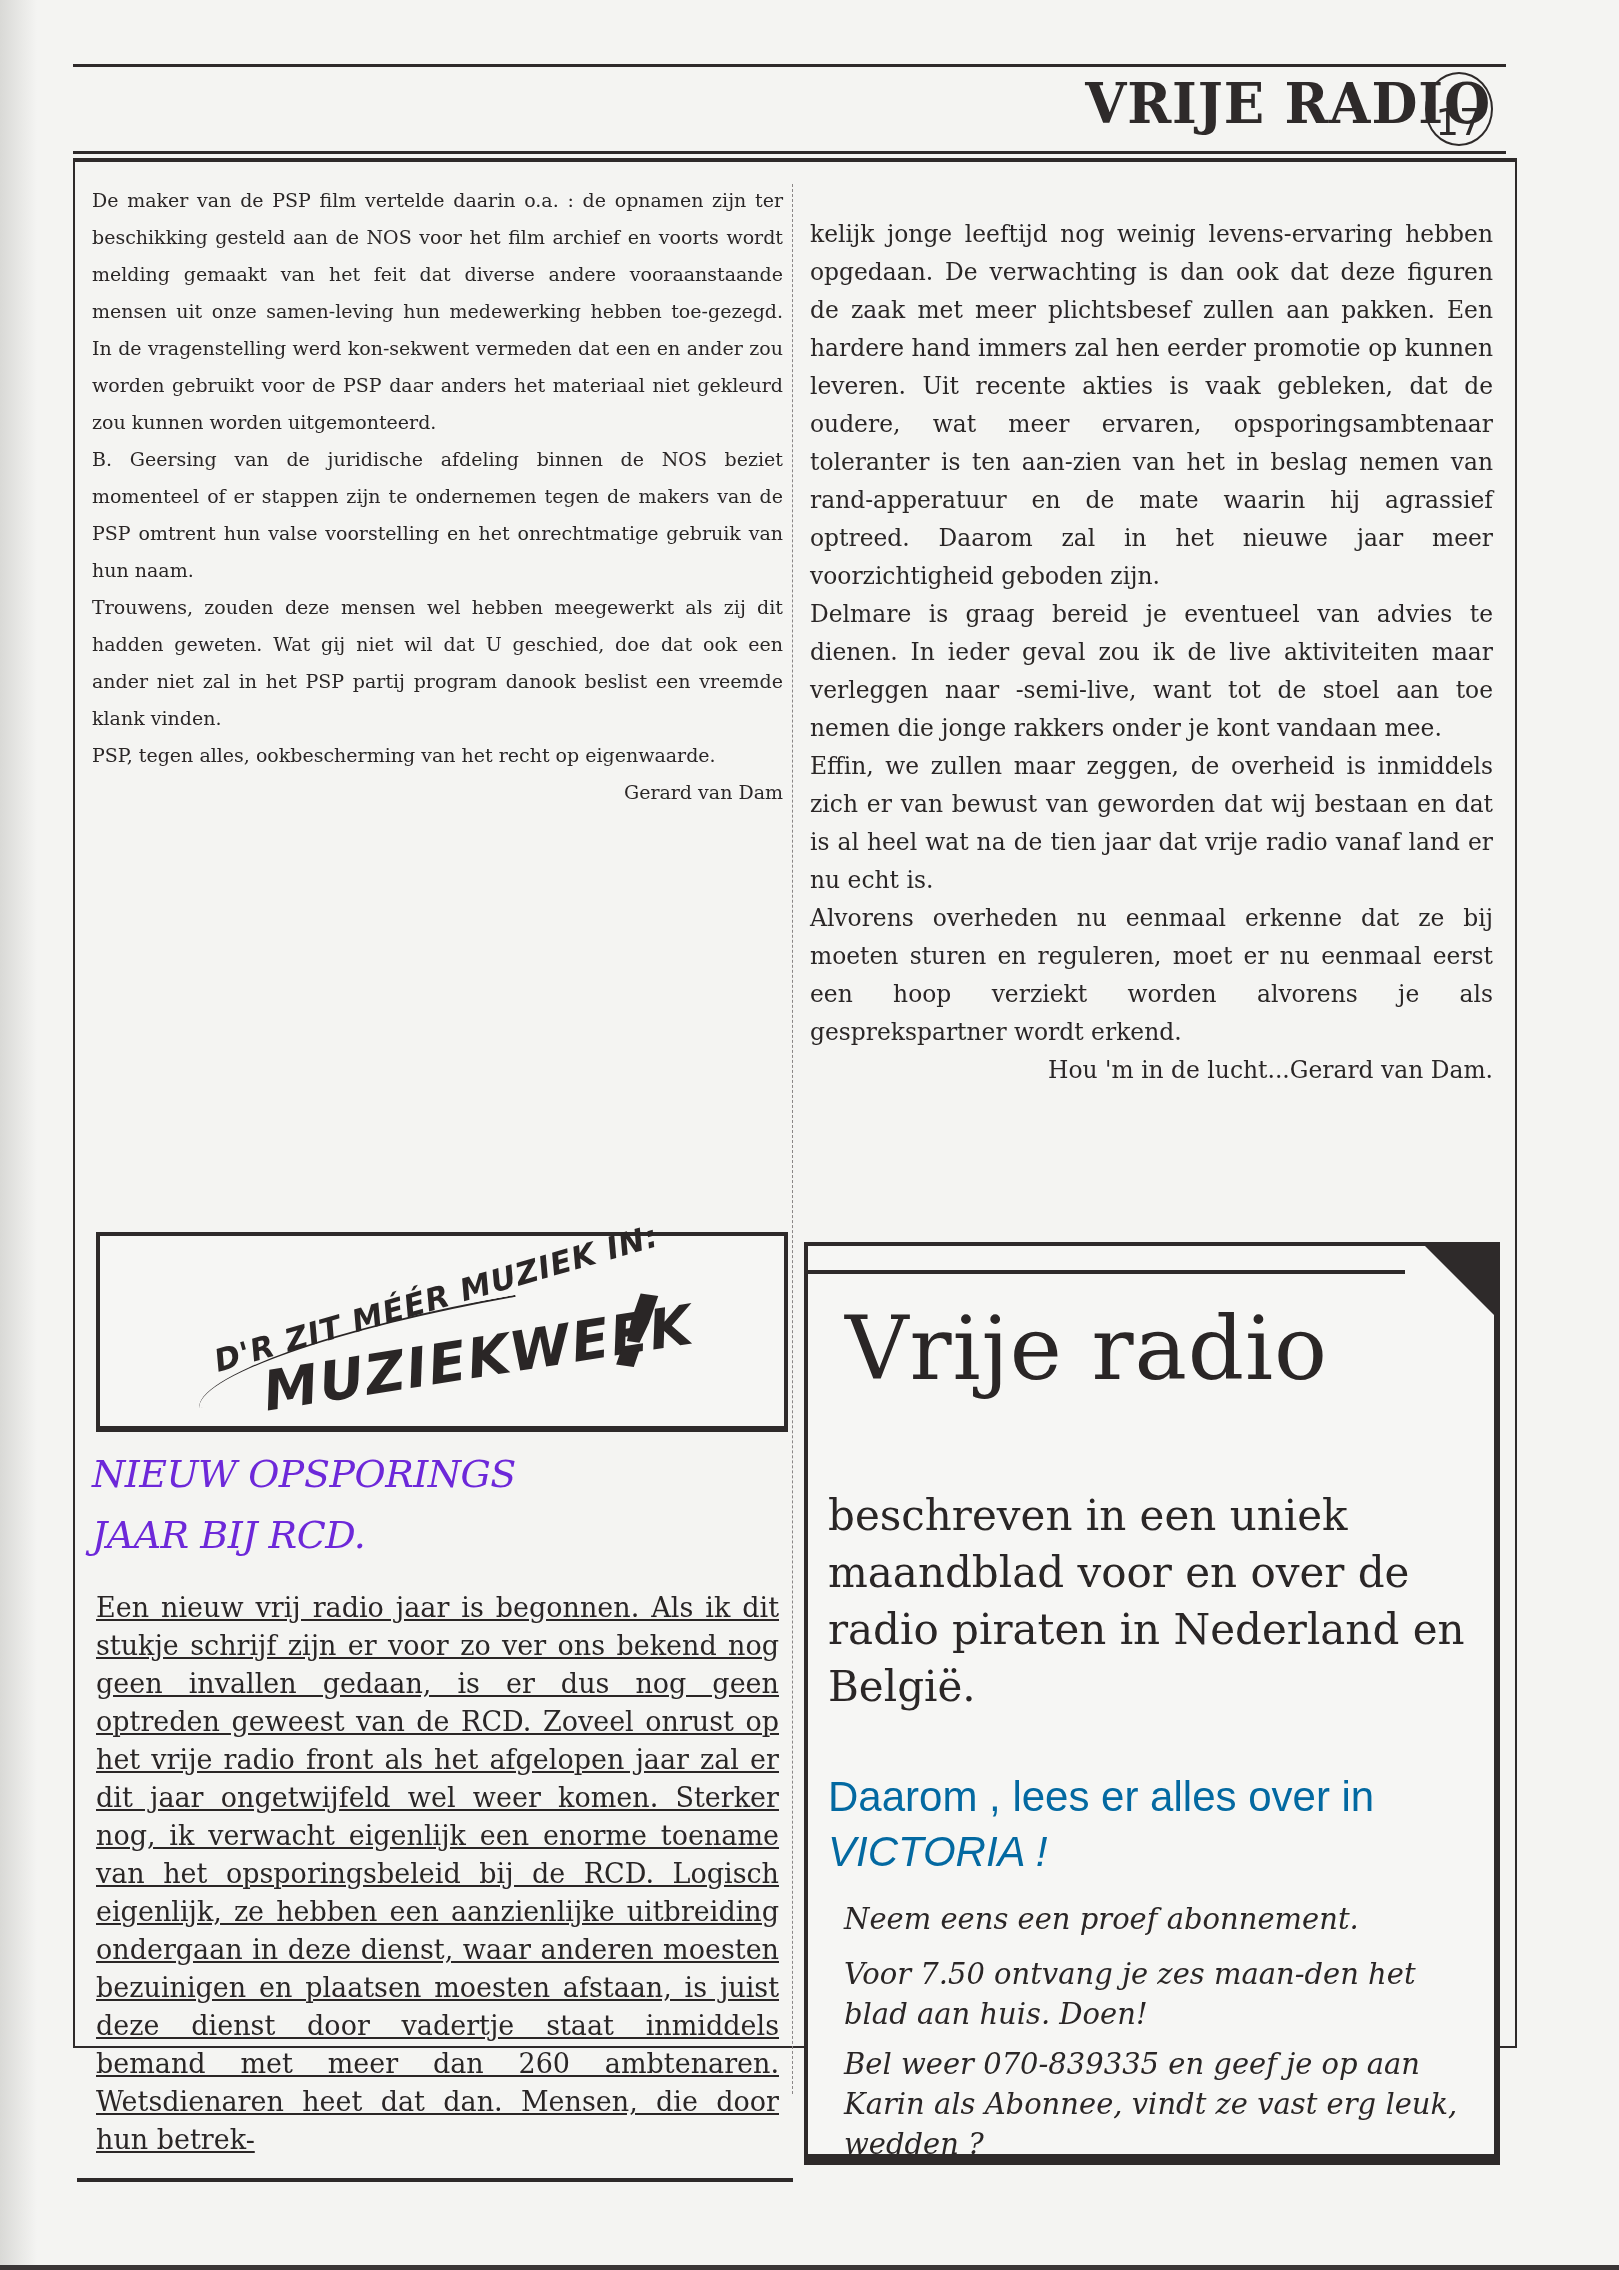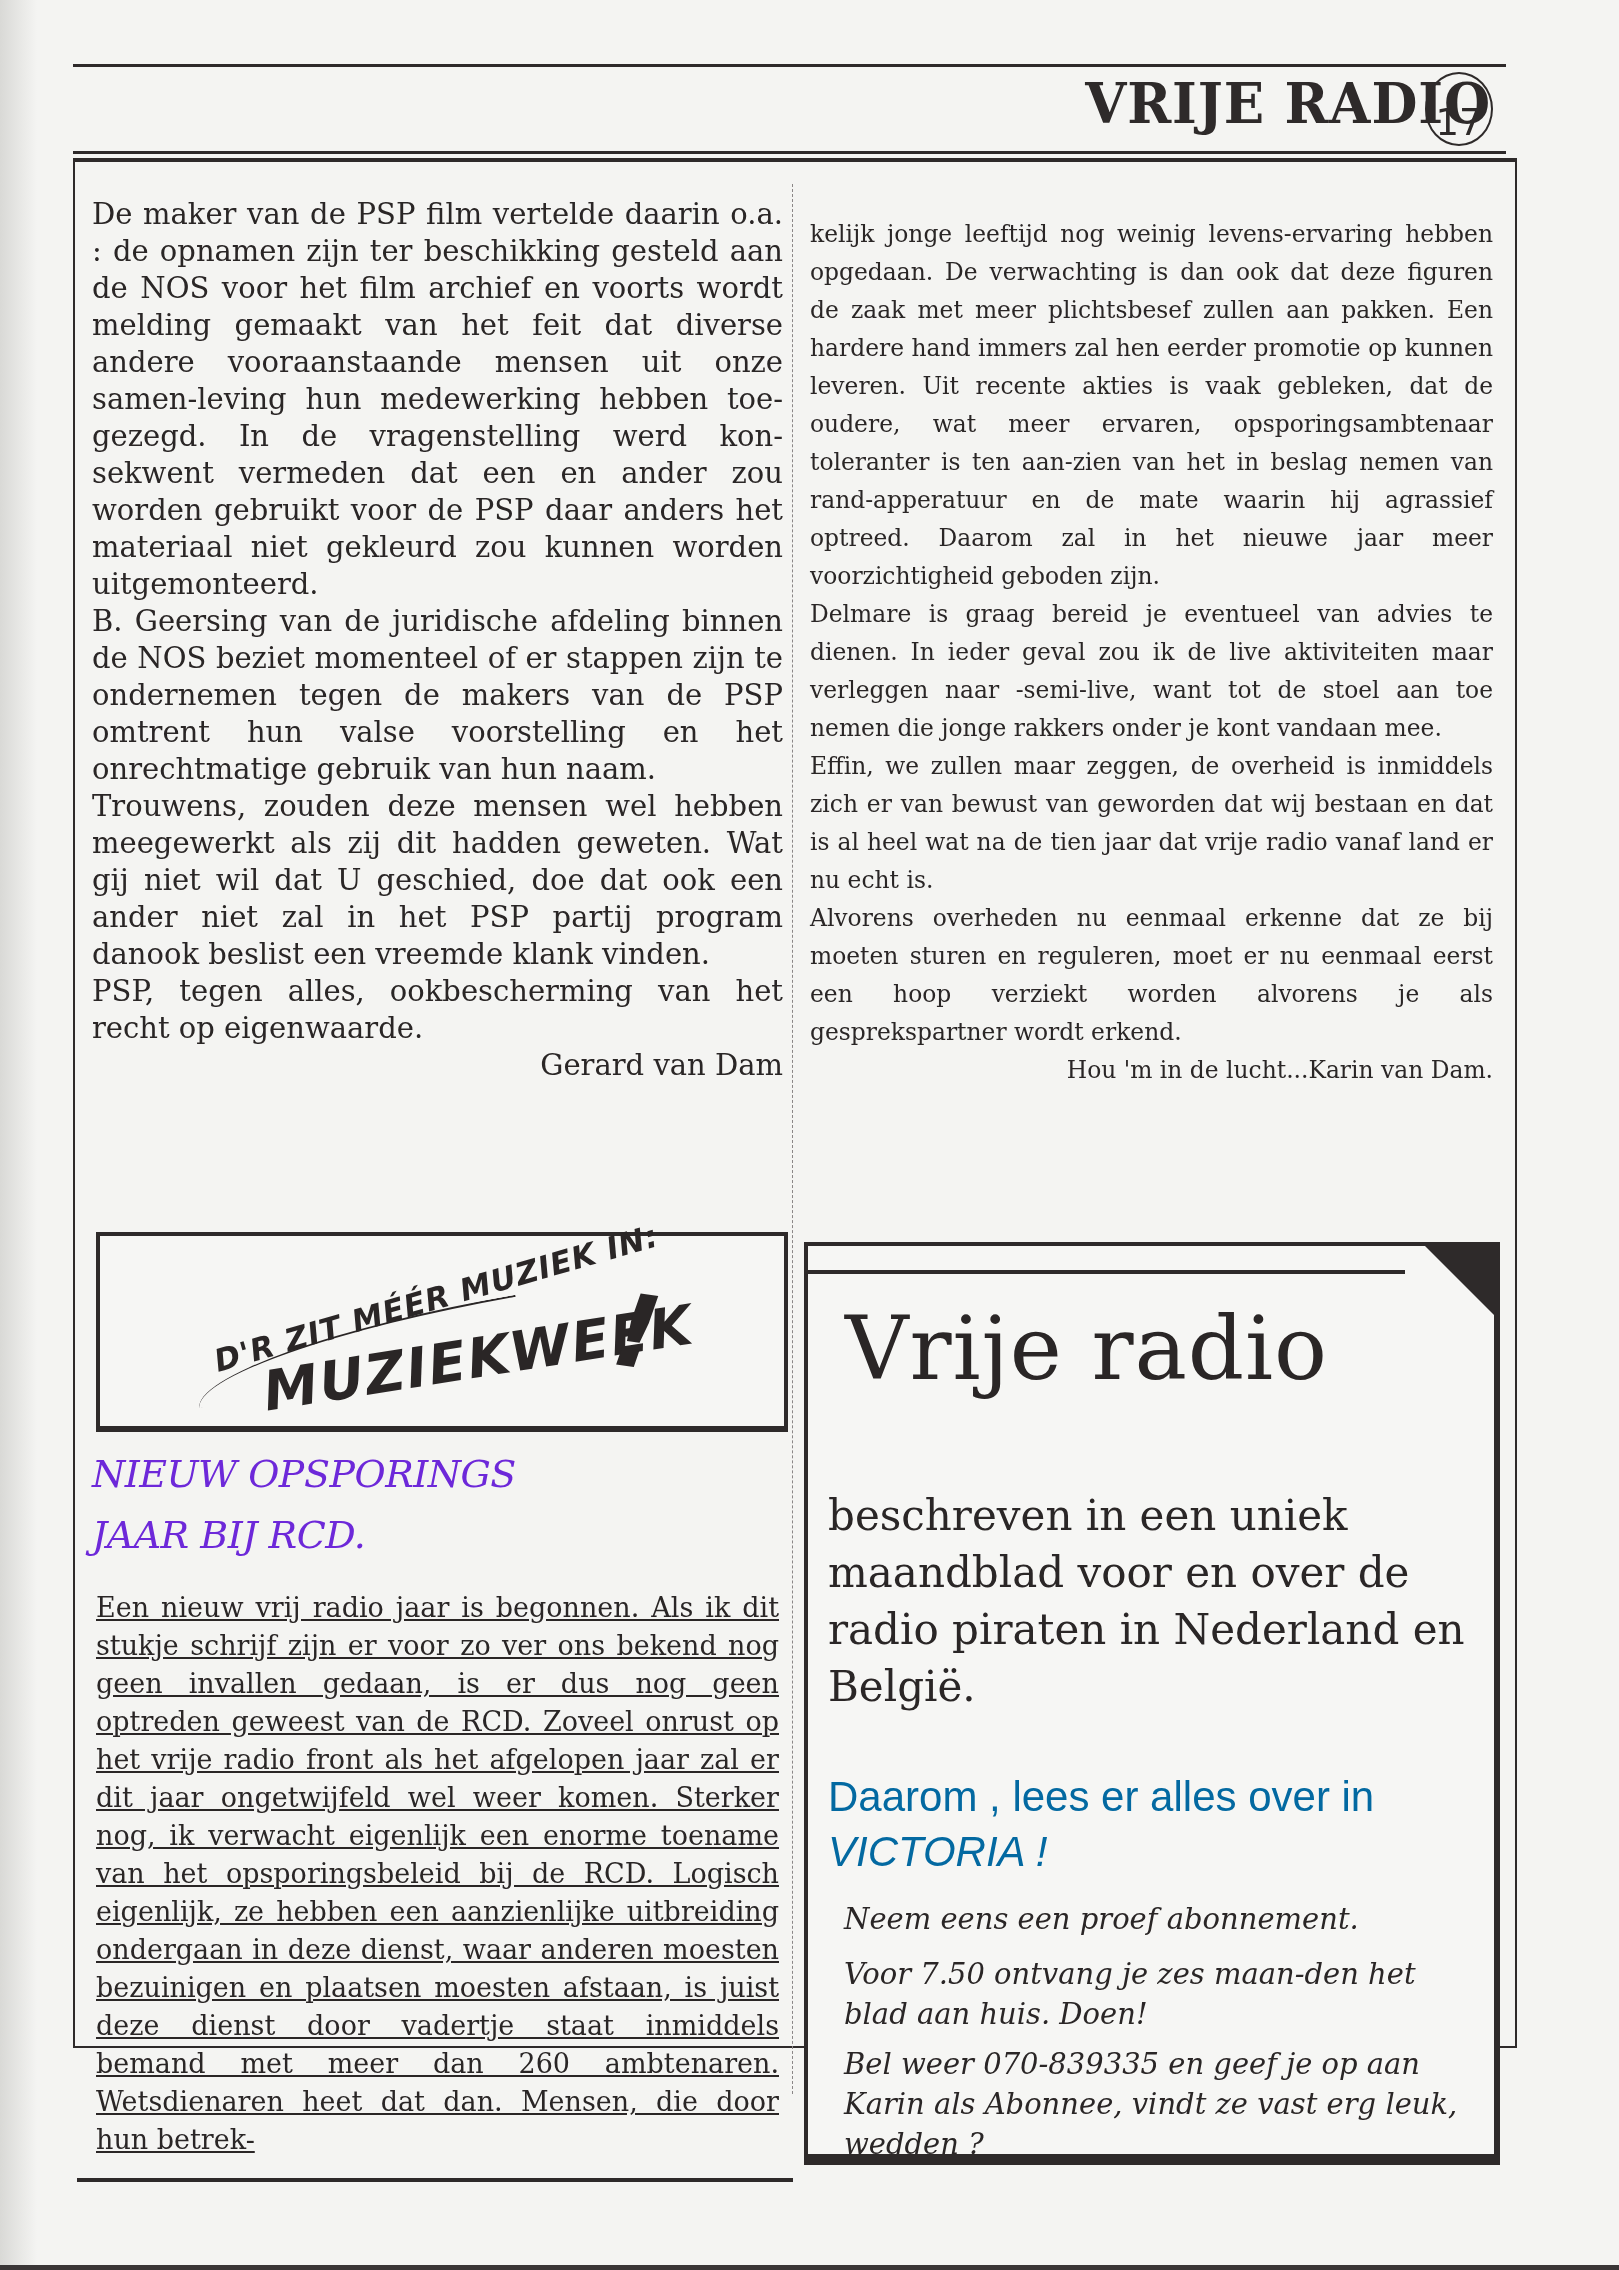--- a/index.html
+++ b/index.html
@@ -36,22 +36,22 @@
     border: 2.8px solid #2e2a2a; border-top-width: 4.6px;
   }
 
   .col {
     position: absolute;
     font-family: "DejaVu Serif", serif;
     text-align: justify;
   }
   .col p { margin: 0; }
   .col-left-top {
-    left: 92px; top: 196px; width: 691px;
-    font-size: 29px; line-height: 37px;
+    left: 92px; top: 182px; width: 691px;
+    font-size: 19px; line-height: 37px;
   }
   .col-right-top {
     left: 810px; top: 215px; width: 683px;
     font-size: 23.4px; line-height: 38px;
   }
   .signature { text-align: right; }
 
   .vline {
     position: absolute; left: 792px; top: 184px; width: 0.9px; height: 1910px;
     border-left: 0.9px dashed #8a8686;
@@ -152,21 +152,21 @@
   <p>Trouwens, zouden deze mensen wel hebben meegewerkt als zij dit hadden geweten. Wat gij niet wil dat U geschied, doe dat ook een ander niet zal in het PSP partij program danook beslist een vreemde klank vinden.</p>
   <p>PSP, tegen alles, ookbescherming van het recht op eigenwaarde.</p>
   <p class="signature">Gerard van Dam</p>
 </div>
 
 <div class="col col-right-top">
   <p>kelijk jonge leeftijd nog weinig levens-ervaring hebben opgedaan. De verwachting is dan ook dat deze figuren de zaak met meer plichtsbesef zullen aan pakken. Een hardere hand immers zal hen eerder promotie op kunnen leveren. Uit recente akties is vaak gebleken, dat de oudere, wat meer ervaren, opsporingsambtenaar toleranter is ten aan-zien van het in beslag nemen van rand-apperatuur en de mate waarin hij agrassief optreed. Daarom zal in het nieuwe jaar meer voorzichtigheid geboden zijn.</p>
   <p>Delmare is graag bereid je eventueel van advies te dienen. In ieder geval zou ik de live aktiviteiten maar verleggen naar -semi-live, want tot de stoel aan toe nemen die jonge rakkers onder je kont vandaan mee.</p>
   <p>Effin, we zullen maar zeggen, de overheid is inmiddels zich er van bewust van geworden dat wij bestaan en dat is al heel wat na de tien jaar dat vrije radio vanaf land er nu echt is.</p>
   <p>Alvorens overheden nu eenmaal erkenne dat ze bij moeten sturen en reguleren, moet er nu eenmaal eerst een hoop verziekt worden alvorens je als gesprekspartner wordt erkend.</p>
-  <p class="signature">Hou 'm in de lucht...Karin van Dam.</p>
+  <p class="signature">Hou 'm in de lucht...Gerard van Dam.</p>
 </div>
 
 <div class="banner">
   <div class="banner-swoosh"></div>
   <div class="banner-small">D'R ZIT MÉÉR MUZIEK IN:</div>
   <div class="banner-big">MUZIEKWEEK</div>
   <div class="banner-excl">!</div>
 </div>
 
 <div class="headline">

